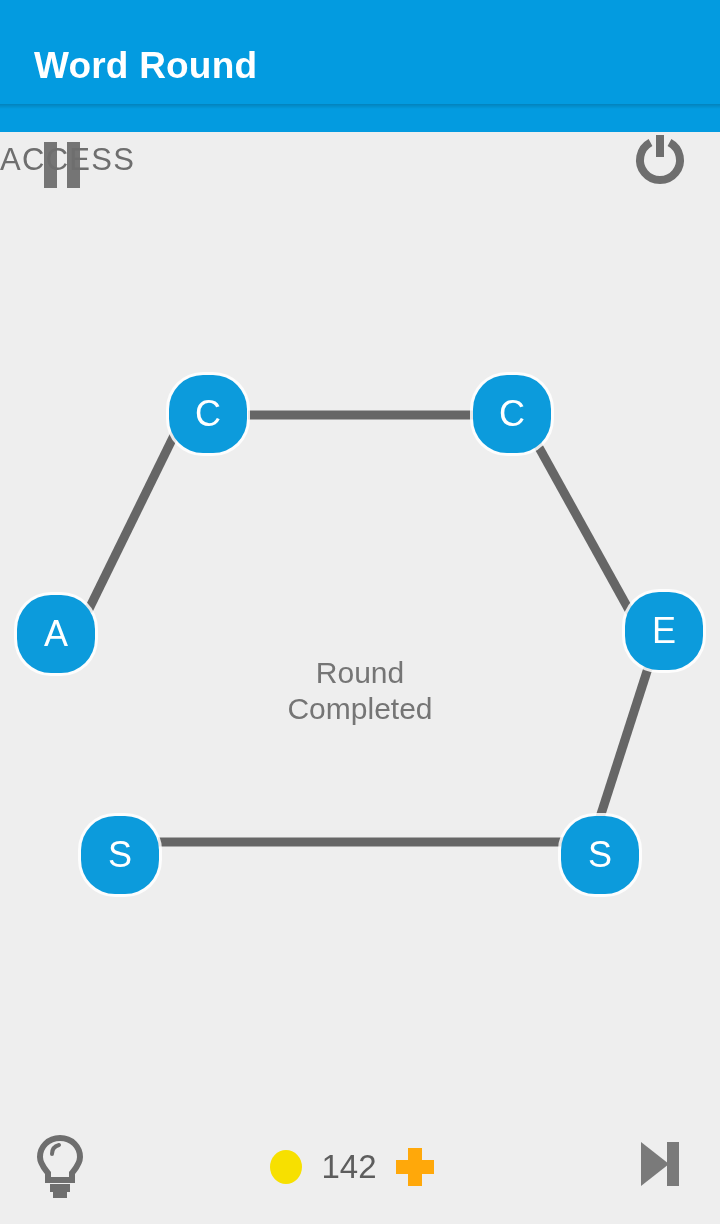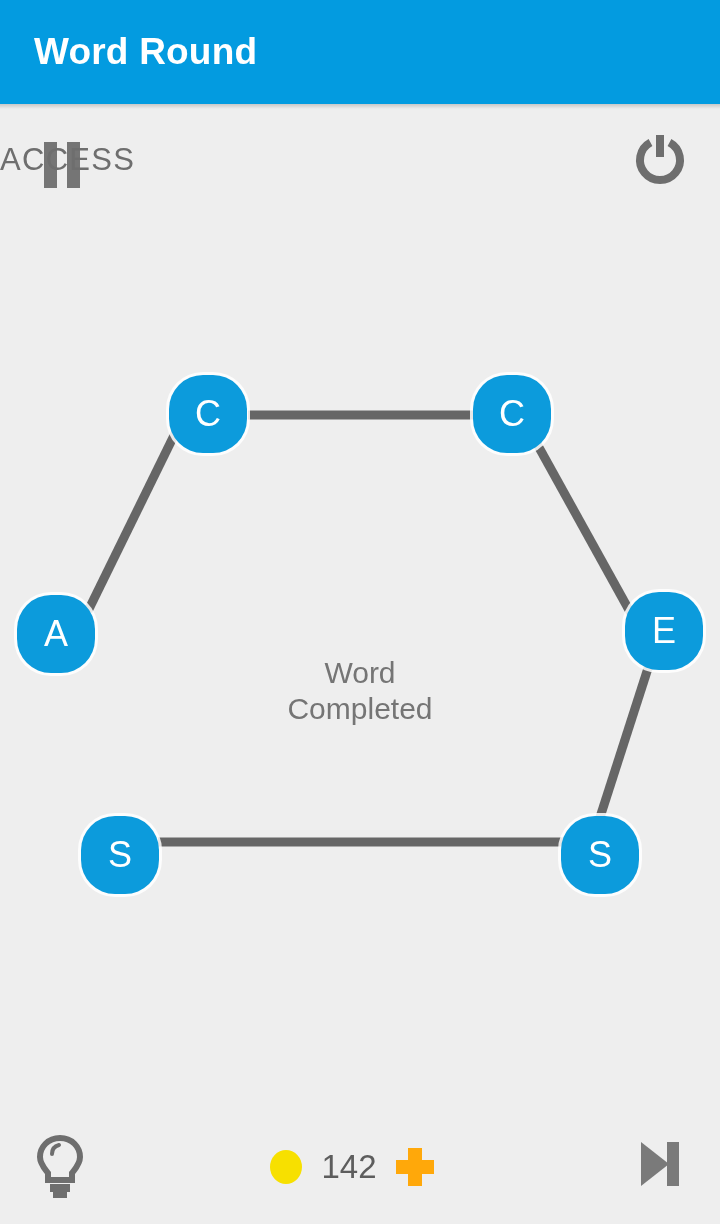--- a/index.html
+++ b/index.html
@@ -16,21 +16,21 @@
     height: 1224px;
     background: #eeeeee;
     overflow: hidden;
   }
 
   
   #appbar {
     position: absolute;
     left: 0; top: 0;
     width: 720px;
-    height: 104px;
+    height: 132px;
     background: #039BE0;
     box-sizing: border-box;
   }
   #appbar-title {
     position: absolute;
     left: 34px;
     top: 50%;
     transform: translateY(-50%);
     color: #ffffff;
     font-size: 37px;
@@ -234,21 +234,21 @@
     <div class="node" style="left:625px; top:373px;">
       <span>E</span>
     </div>
     <div class="node" style="left:81px; top:597px;">
       <span>S</span>
     </div>
     <div class="node" style="left:561px; top:597px;">
       <span>S</span>
     </div>
 
-    <div id="center-message">Word
+    <div id="center-message">Round
 Completed</div>
   </div>
 
   <div id="bottombar">
 
     <div id="hint-button">
       <svg width="52" height="70" viewBox="0 0 52 70">
         <path d="M26 6 C14 6 6 15 6 25 C6 32 11 37 14 41 L14 48 L38 48 L38 41 C41 37 46 32 46 25 C46 15 38 6 26 6 Z" fill="none" stroke="#6e6e6e" stroke-width="6"></path>
         <path d="M18 22 C18 17 21 14 25 13" fill="none" stroke="#6e6e6e" stroke-width="4" stroke-linecap="round"></path>
         <rect x="16" y="52" width="20" height="8" fill="#6e6e6e"></rect>

